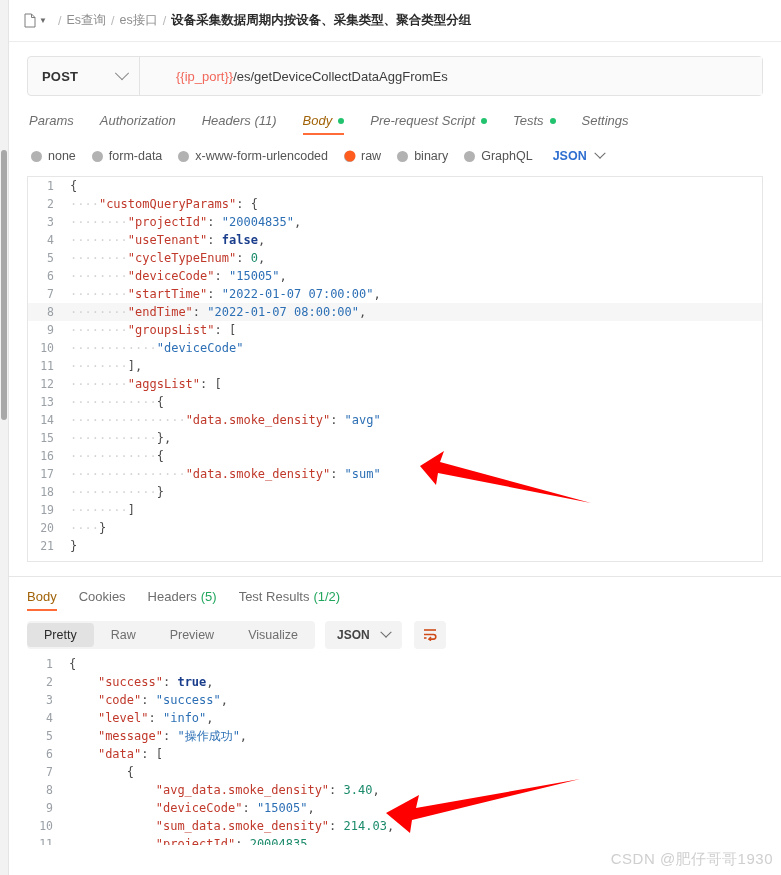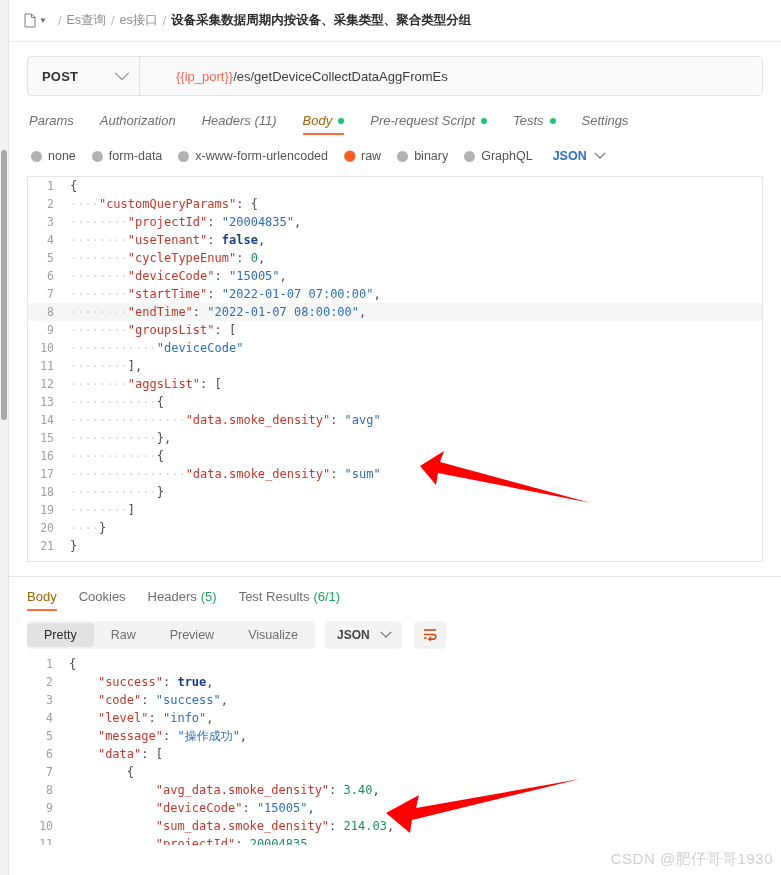--- a/index.html
+++ b/index.html
@@ -471,21 +471,21 @@
     </div>
     <div class="tab">
       <span>Cookies</span>
     </div>
     <div class="tab">
       <span>Headers</span>
       <span class="cnt-green">(5)</span>
     </div>
     <div class="tab">
       <span>Test Results</span>
-      <span class="cnt-green">(6/1)</span>
+      <span class="cnt-green">(1/2)</span>
     </div>
   </div>
 
   <div class="res-toolbar">
     <div class="seg-group">
       <div class="seg active">
         <span>Pretty</span>
       </div>
       <div class="seg">
         <span>Raw</span>

